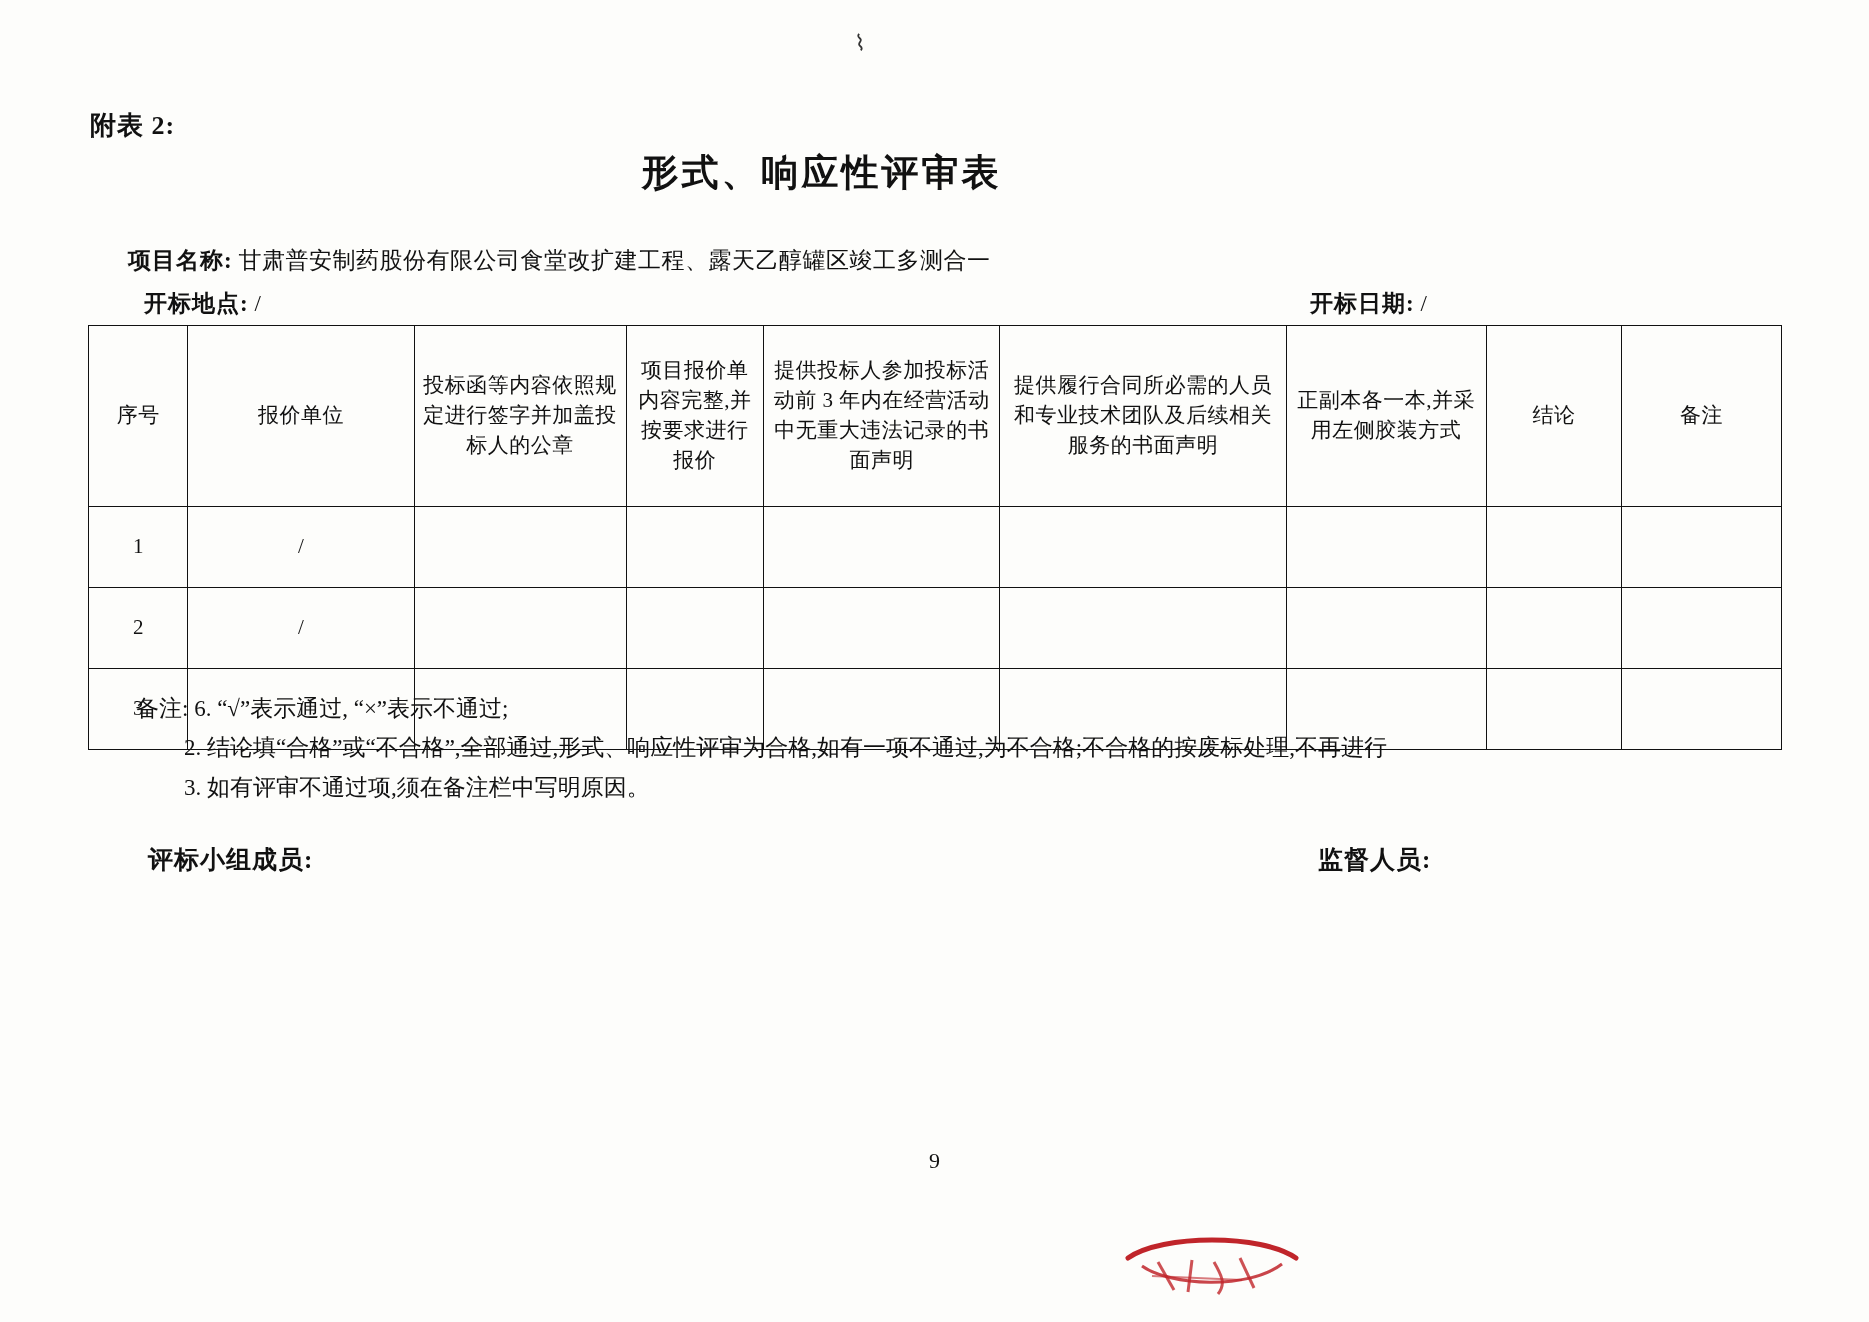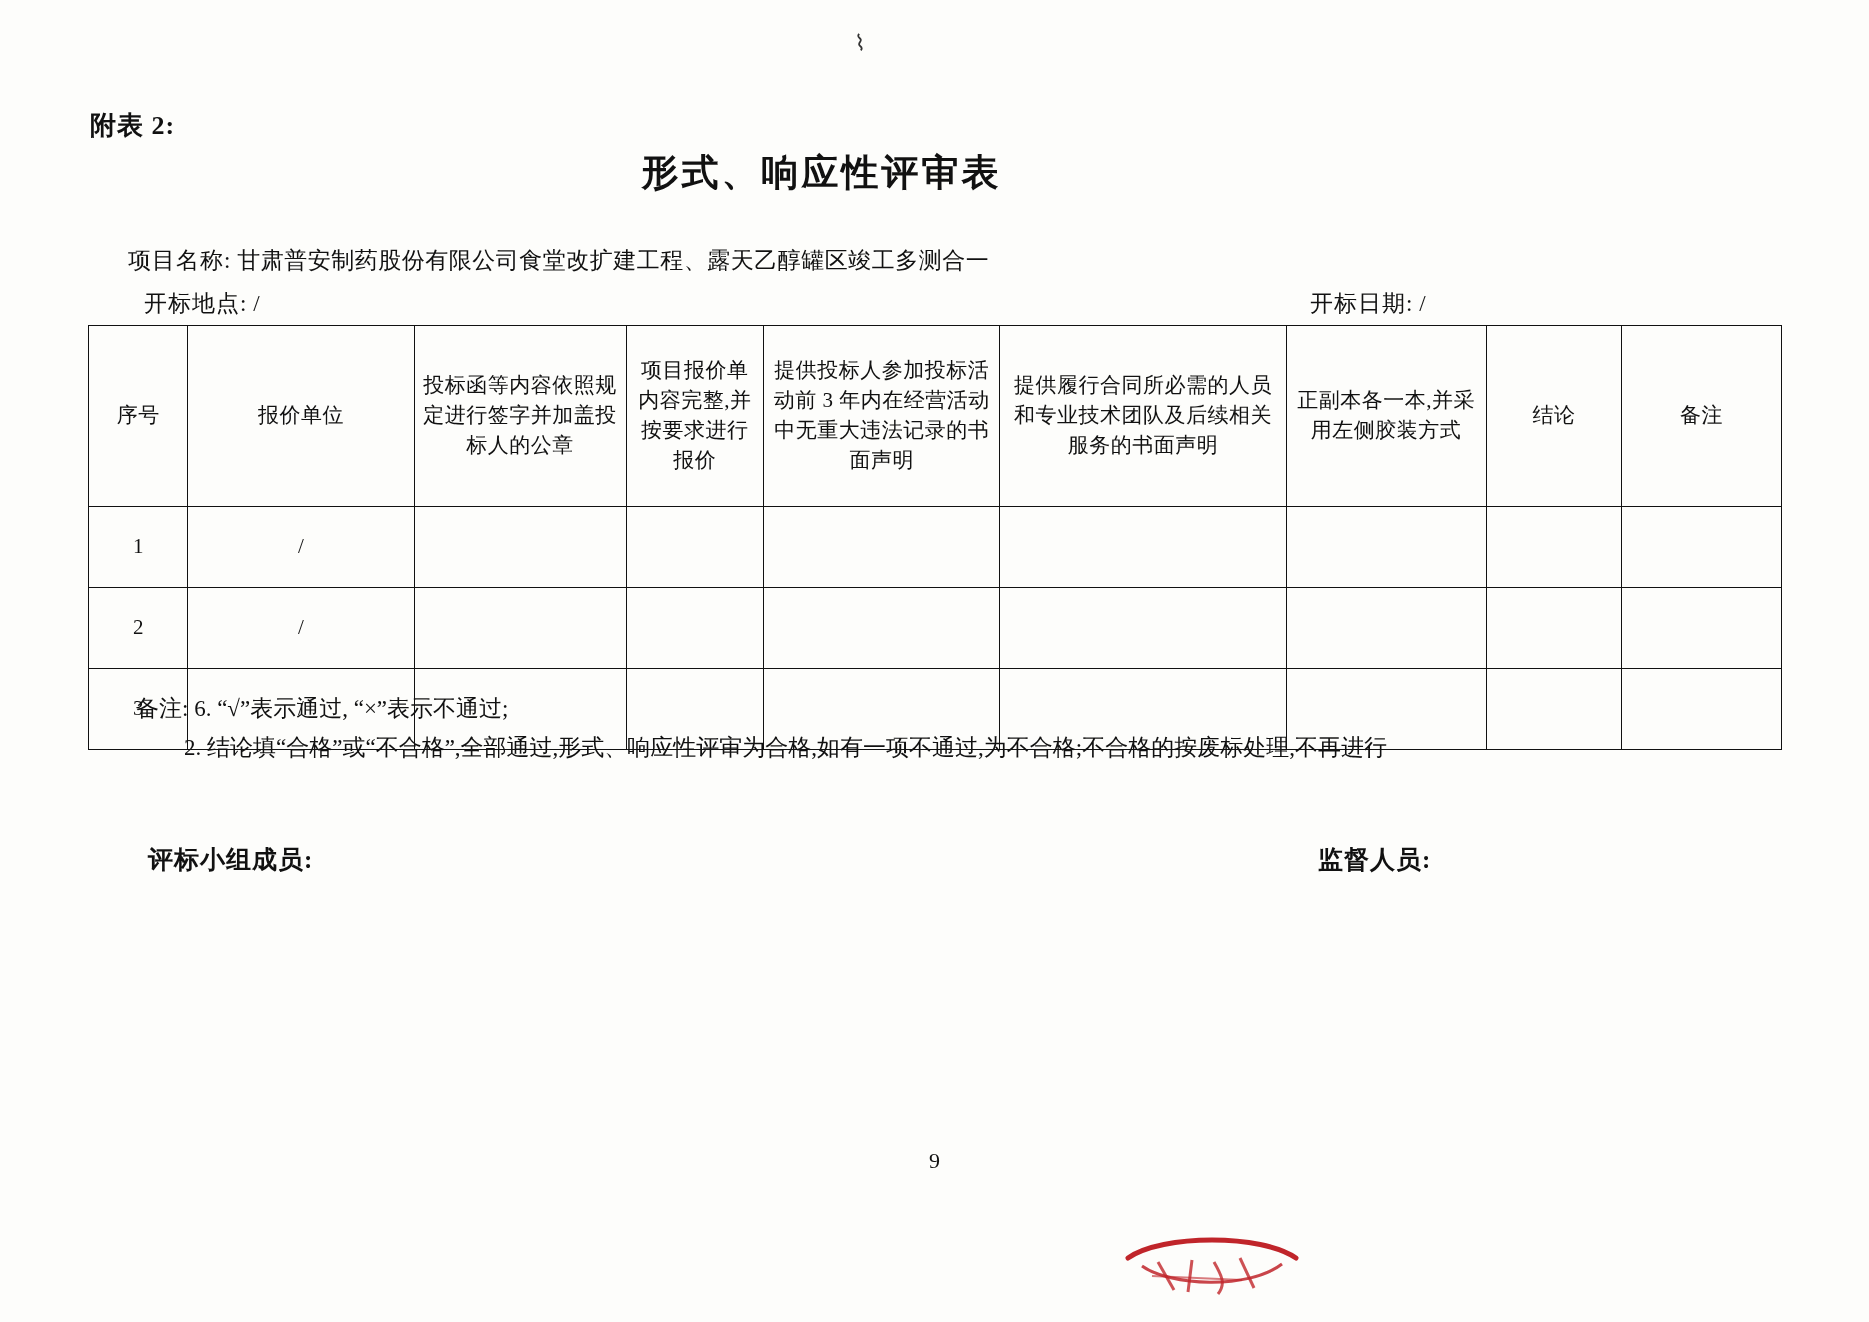--- a/index.html
+++ b/index.html
@@ -57,21 +57,21 @@
     letter-spacing: 3px;
     font-family: Liberation Sans, sans-serif;
   }
 
   .field-row {
     position: absolute;
     font-size: 23px;
     white-space: nowrap;
   }
   .field-label {
-    font-weight: 400;
+    font-weight: 700;
     letter-spacing: 1px;
   }
   .field-value {
     font-weight: 400;
     letter-spacing: 0.5px;
   }
 
   #project-name-row { left: 128px; top: 245px; }
   #bid-place-row { left: 144px; top: 288px; }
   #bid-date-row { left: 1310px; top: 288px; }
@@ -226,20 +226,21 @@
         <td class="c6"></td>
         <td class="c7"></td>
         <td class="c8"></td>
       </tr>
     </tbody>
   </table>
 
   <div class="notes">
     <p class="note-indent1">备注: 6. “√”表示通过, “×”表示不通过;</p>
     <p class="note-indent2">2. 结论填“合格”或“不合格”,全部通过,形式、响应性评审为合格,如有一项不通过,为不合格;不合格的按废标处理,不再进行</p>
+    <p class="note-indent2">3. 如有评审不通过项,须在备注栏中写明原因。</p>
   </div>
 
   <div class="signature-row">
     <span class="sig-left">评标小组成员:</span>
     <span class="sig-right">监督人员:</span>
   </div>
 
   <div class="page-number">9</div>
 
   <svg class="stamp" viewBox="0 0 180 72">

